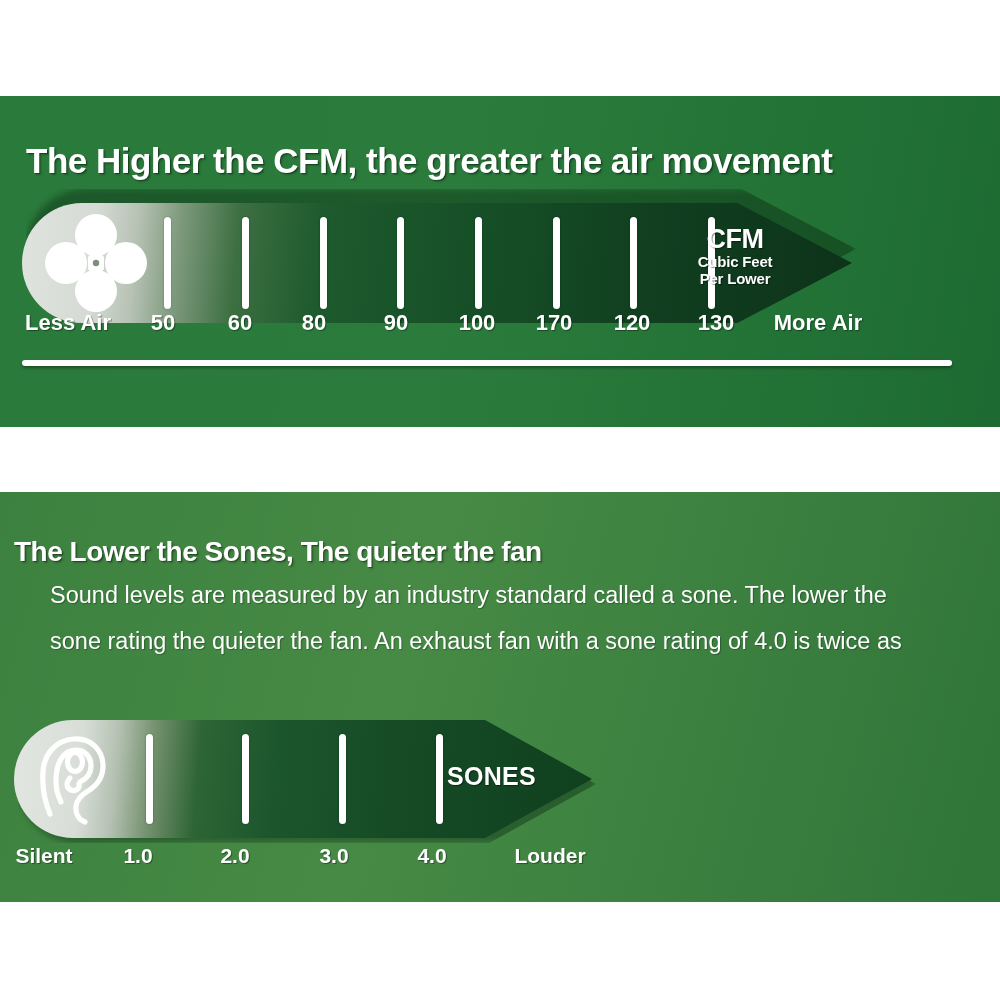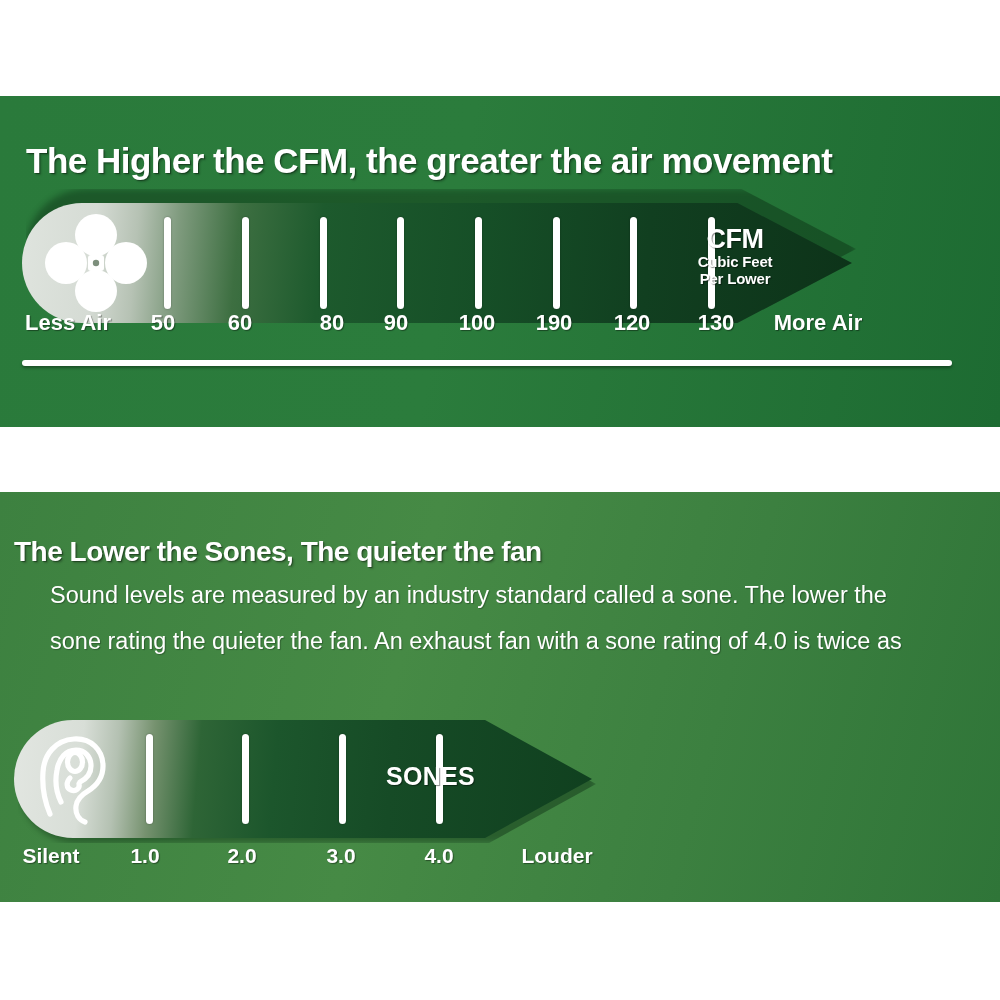--- a/index.html
+++ b/index.html
@@ -91,27 +91,27 @@
   #ear-icon{left:14px;top:8px;width:92px;height:100px;}
 
   
   .unit{
     position:absolute;color:#ffffff;text-align:center;
     text-shadow:1px 1px 1px rgba(0,0,0,.45);
   }
   #cfm-unit{left:648px;top:22px;width:130px;}
   #cfm-unit .u-main{font-size:27px;font-weight:bold;letter-spacing:-0.5px;line-height:28px;}
   #cfm-unit .u-sub{font-size:15px;font-weight:bold;line-height:17px;letter-spacing:-0.2px;}
-  #sones-unit{left:372px;top:42px;width:150px;text-align:left;}
+  #sones-unit{left:372px;top:42px;width:150px;text-align:right;}
   #sones-unit .u-main{font-size:25px;font-weight:bold;letter-spacing:0.3px;}
 
   
   .scale-row{position:absolute;height:32px;}
   #cfm-scale-row{left:0;top:214px;width:1000px;}
-  #sones-scale-row{left:11px;top:352px;width:660px;}
+  #sones-scale-row{left:4px;top:352px;width:660px;}
   .scale-label{
     position:absolute;top:0;color:#ffffff;font-weight:bold;
     font-size:22px;white-space:nowrap;
     text-shadow:1px 1px 1px rgba(0,0,0,.4);
     transform:translateX(-50%);
   }
   #sones-scale-row .scale-label{font-size:21px;}
 
   
   #cfm-rule{
@@ -161,24 +161,24 @@
           <div class="u-sub">Per Lower</div>
         </div>
 
       </div>
     </div>
 
     <div class="scale-row" id="cfm-scale-row">
       <span class="scale-label" style="left:68px">Less Air</span>
       <span class="scale-label" style="left:163px">50</span>
       <span class="scale-label" style="left:240px">60</span>
-      <span class="scale-label" style="left:332px">80</span>
+      <span class="scale-label" style="left:314px">80</span>
       <span class="scale-label" style="left:396px">90</span>
       <span class="scale-label" style="left:477px">100</span>
-      <span class="scale-label" style="left:554px">190</span>
+      <span class="scale-label" style="left:554px">170</span>
       <span class="scale-label" style="left:632px">120</span>
       <span class="scale-label" style="left:716px">130</span>
       <span class="scale-label" style="left:818px">More Air</span>
     </div>
 
     <div id="cfm-rule"></div>
   </section>
 
   <section class="panel" id="sones-panel">
 

